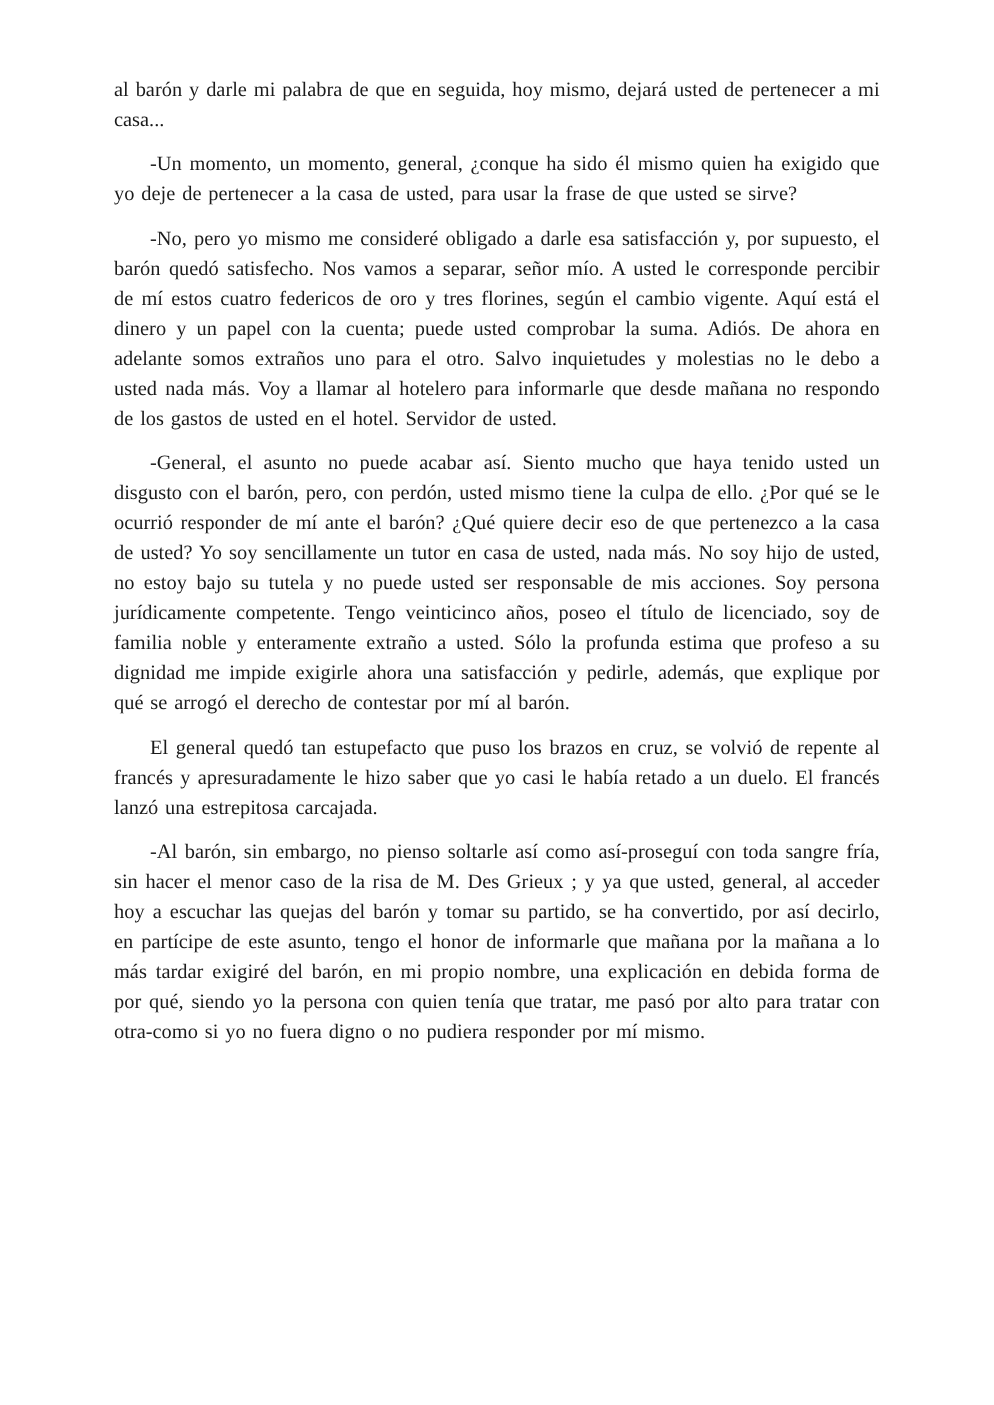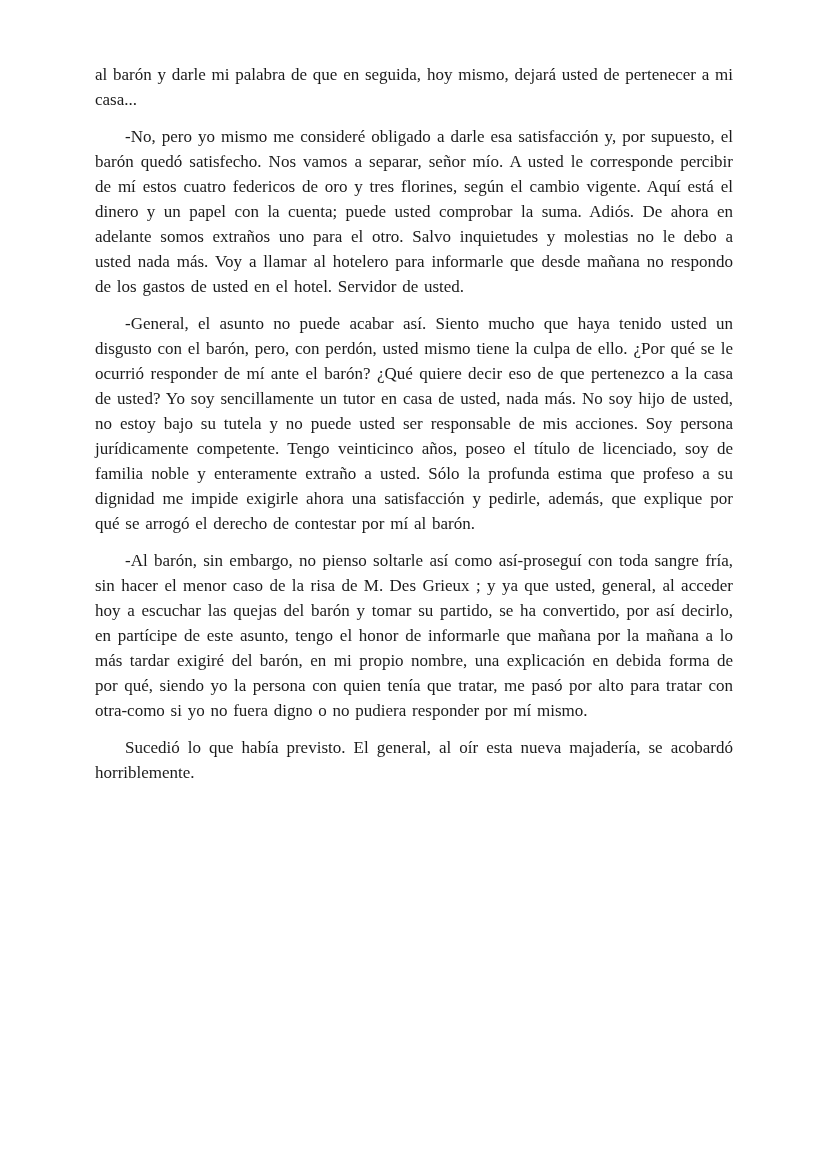--- a/index.html
+++ b/index.html
@@ -28,17 +28,18 @@
   }
   .para.continuation {
     text-indent: 0;
   }
 </style>
 </head>
 <body>
 
 <div class="page">
   <p class="para continuation">al barón y darle mi palabra de que en seguida, hoy mismo, dejará usted de pertenecer a mi casa...</p>
+  <p class="para">-Un momento, un momento, general, ¿conque ha sido él mismo quien ha exigido que yo deje de pertenecer a la casa de usted, para usar la frase de que usted se sirve?</p>
   <p class="para">-No, pero yo mismo me consideré obligado a darle esa satisfacción y, por supuesto, el barón quedó satisfecho. Nos vamos a separar, señor mío. A usted le corresponde percibir de mí estos cuatro federicos de oro y tres florines, según el cambio vigente. Aquí está el dinero y un papel con la cuenta; puede usted comprobar la suma. Adiós. De ahora en adelante somos extraños uno para el otro. Salvo inquietudes y molestias no le debo a usted nada más. Voy a llamar al hotelero para informarle que desde mañana no respondo de los gastos de usted en el hotel. Servidor de usted.</p>
   <p class="para">-General, el asunto no puede acabar así. Siento mucho que haya tenido usted un disgusto con el barón, pero, con perdón, usted mismo tiene la culpa de ello. ¿Por qué se le ocurrió responder de mí ante el barón? ¿Qué quiere decir eso de que pertenezco a la casa de usted? Yo soy sencillamente un tutor en casa de usted, nada más. No soy hijo de usted, no estoy bajo su tutela y no puede usted ser responsable de mis acciones. Soy persona jurídicamente competente. Tengo veinticinco años, poseo el título de licenciado, soy de familia noble y enteramente extraño a usted. Sólo la profunda estima que profeso a su dignidad me impide exigirle ahora una satisfacción y pedirle, además, que explique por qué se arrogó el derecho de contestar por mí al barón.</p>
+  <p class="para">El general quedó tan estupefacto que puso los brazos en cruz, se volvió de repente al francés y apresuradamente le hizo saber que yo casi le había retado a un duelo. El francés lanzó una estrepitosa carcajada.</p>
   <p class="para">-Al barón, sin embargo, no pienso soltarle así como así-proseguí con toda sangre fría, sin hacer el menor caso de la risa de M. Des Grieux ; y ya que usted, general, al acceder hoy a escuchar las quejas del barón y tomar su partido, se ha convertido, por así decirlo, en partícipe de este asunto, tengo el honor de informarle que mañana por la mañana a lo más tardar exigiré del barón, en mi propio nombre, una explicación en debida forma de por qué, siendo yo la persona con quien tenía que tratar, me pasó por alto para tratar con otra-como si yo no fuera digno o no pudiera responder por mí mismo.</p>
-  <p class="para">Sucedió lo que había previsto. El general, al oír esta nueva majadería, se acobardó horriblemente.</p>
 </div>
 
 </body></html>

